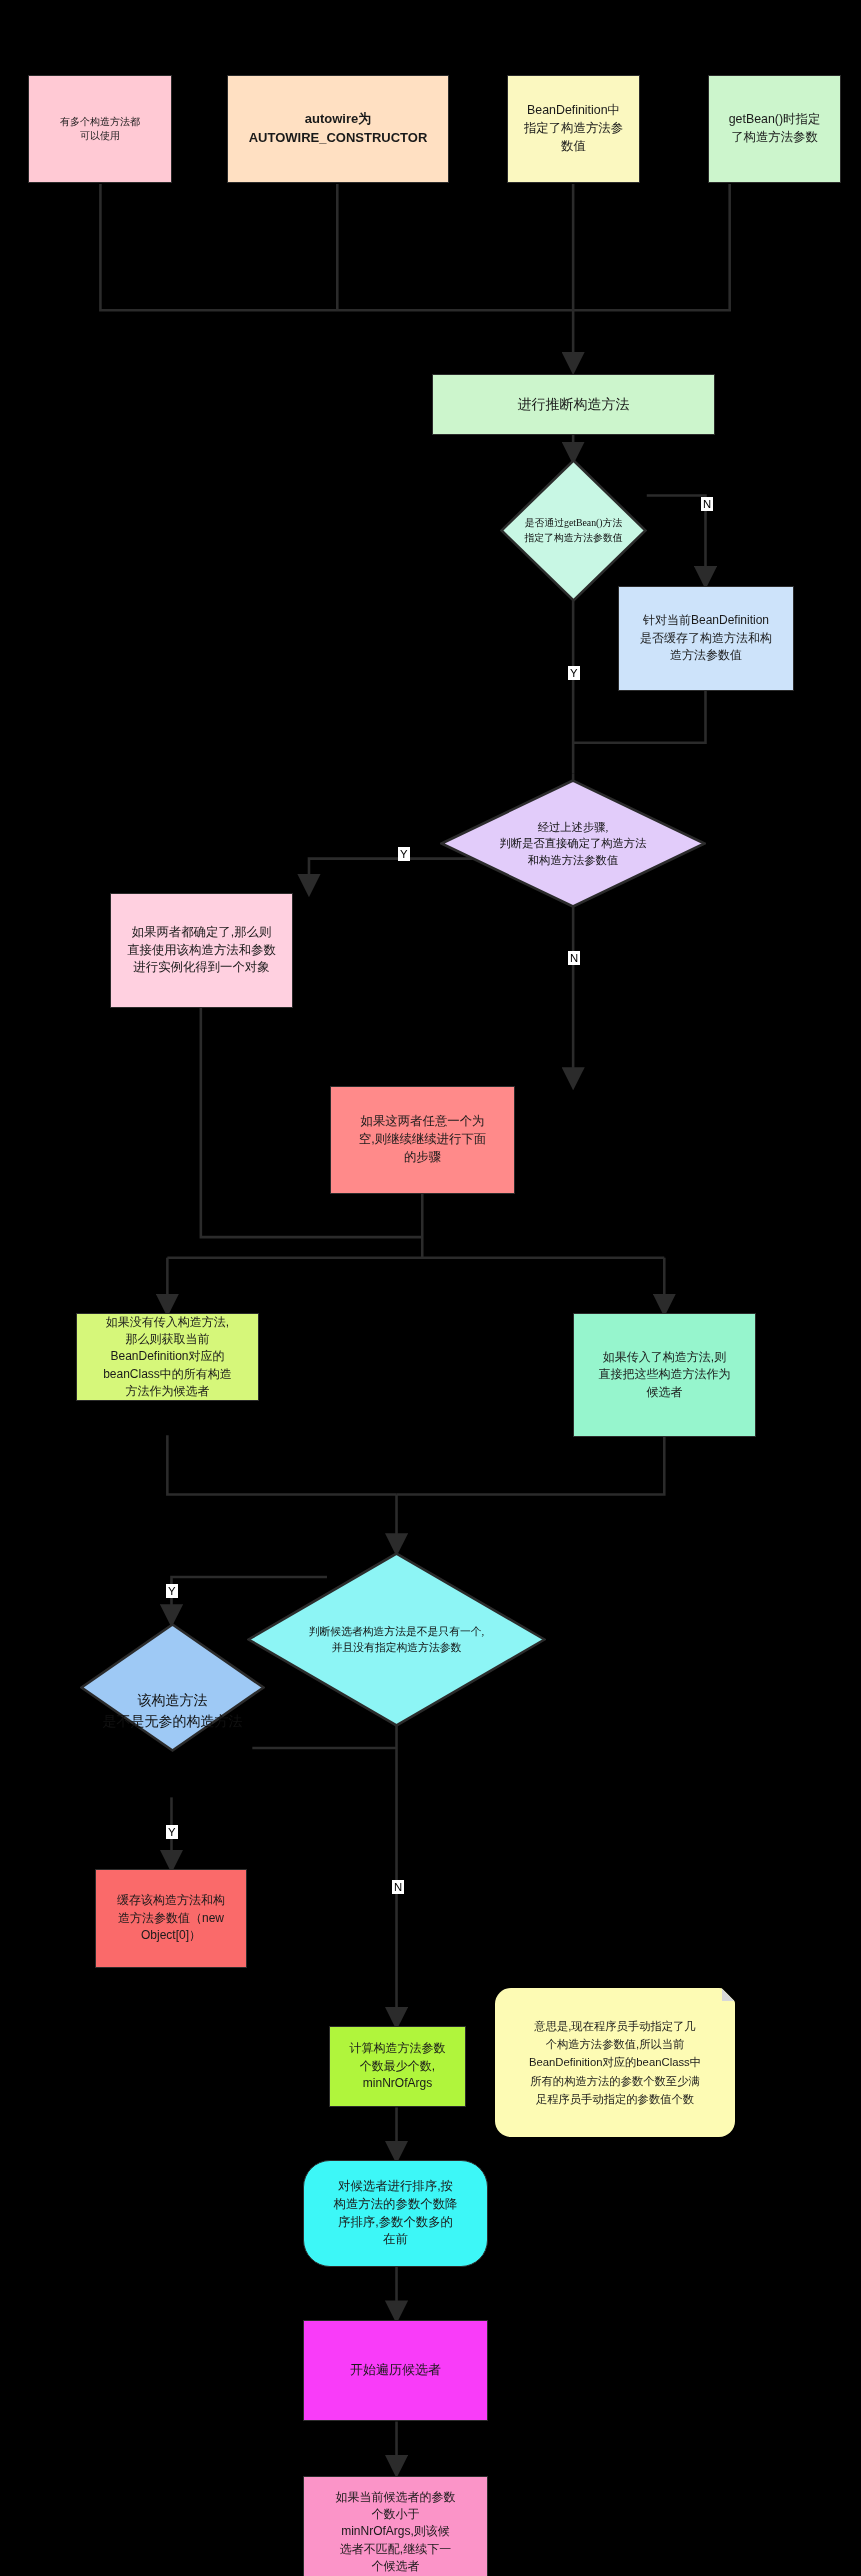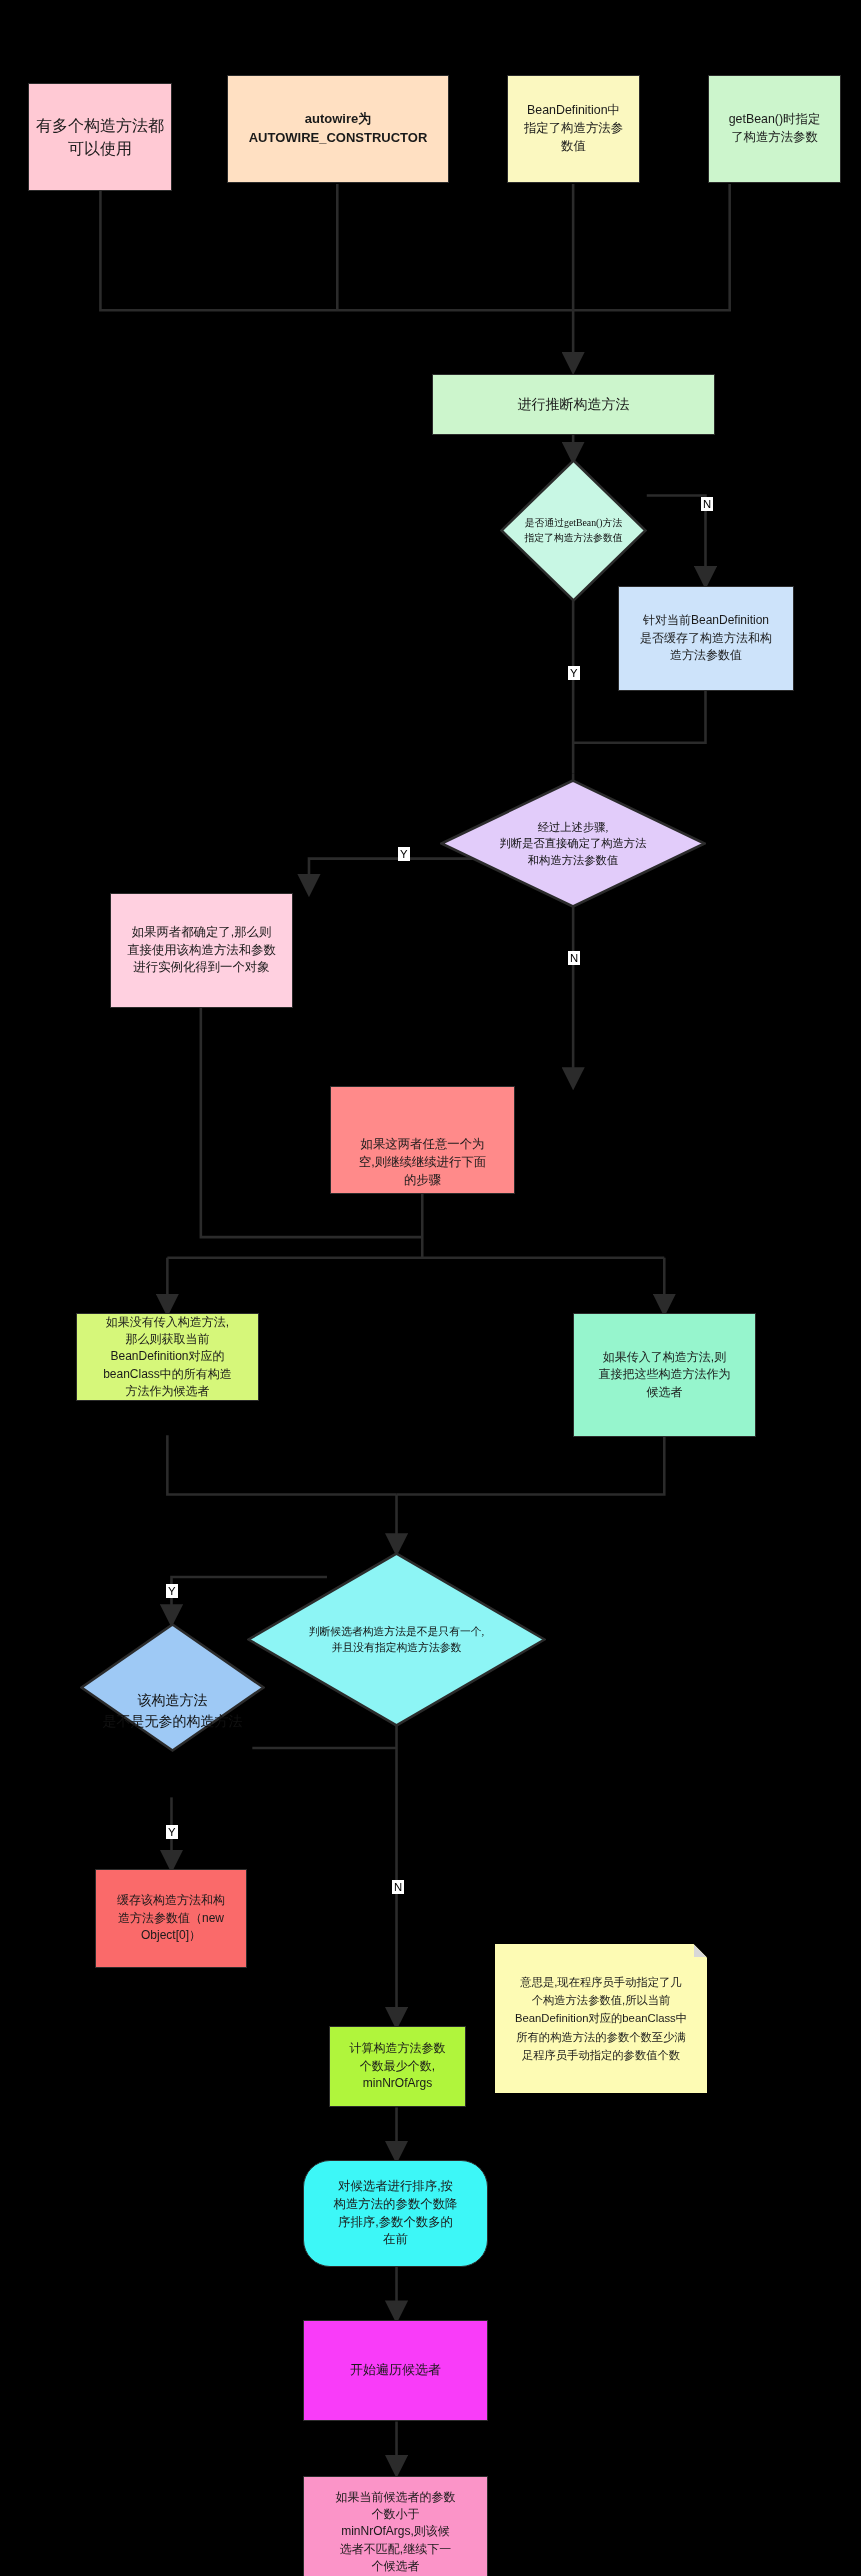--- a/index.html
+++ b/index.html
@@ -92,21 +92,21 @@
       <path d="M770,6650 L770,6925" marker-end="url(#arw)"></path>
 
       <path d="M770,7075 L770,7230" marker-end="url(#arw)"></path>
 
       <path d="M770,7380 L770,7465" marker-end="url(#arw)"></path>
 
       <path d="M770,7620 L770,7700" marker-end="url(#arw)"></path>
     </g>
   </svg>
 
-  <div class="node" style="left:28px;top:75px;width:144px;height:108px;background:#ffc9d4;font-size:16px;margin-top:8px;">
+  <div class="node" style="left:28px;top:75px;width:144px;height:108px;background:#ffc9d4;font-size:10px;">
     <span class="t">有多个构造方法都
 可以使用</span>
   </div>
 
   <div class="node" style="left:507px;top:75px;width:133px;height:108px;background:#fbf8c0;font-size:12.4px;">
     <span class="t">BeanDefinition中
 指定了构造方法参
 数值</span>
   </div>
 
@@ -150,21 +150,21 @@
   </div>
   <div class="elabel" style="left:398px;top:847px;">Y</div>
   <div class="elabel" style="left:568px;top:951px;">N</div>
 
   <div class="node" style="left:110px;top:893px;width:183px;height:115px;background:#ffd0e0;font-size:12.4px;">
     <span class="t">如果两者都确定了,那么则
 直接使用该构造方法和参数
 进行实例化得到一个对象</span>
   </div>
 
-  <div class="node" style="left:330px;top:1086px;width:185px;height:108px;background:#ff8a8a;font-size:12.4px;align-items:flex-end;">
+  <div class="node" style="left:330px;top:1086px;width:185px;height:108px;background:#ff8a8a;font-size:12.4px;">
     <span class="t">如果这两者任意一个为
 空,则继续继续进行下面
 的步骤</span>
   </div>
 
   <div class="node" style="left:76px;top:1313px;width:183px;height:88px;background:#d6f77a;font-size:12px;">
     <span class="t">如果没有传入构造方法,
 那么则获取当前
 BeanDefinition对应的
 beanClass中的所有构造
@@ -201,21 +201,21 @@
 造方法参数值（new
 Object[0]）</span>
   </div>
 
   <div class="node" style="left:329px;top:2026px;width:137px;height:81px;background:#b0f53c;font-size:12px;">
     <span class="t">计算构造方法参数
 个数最少个数,
 minNrOfArgs</span>
   </div>
 
-  <div class="note" style="left:495px;top:1944px;width:212px;height:149px;font-size:11.3px;">意思是,现在程序员手动指定了几
+  <div class="note" style="left:495px;top:1988px;width:240px;height:149px;font-size:11.3px;border-radius:16px;">意思是,现在程序员手动指定了几
 个构造方法参数值,所以当前
 BeanDefinition对应的beanClass中
 所有的构造方法的参数个数至少满
 足程序员手动指定的参数值个数</div>
 
   <div class="node" style="left:303px;top:2160px;width:185px;height:107px;background:#3df7f7;font-size:12.4px;border-radius:27px;">
     <span class="t">对候选者进行排序,按
 构造方法的参数个数降
 序排序,参数个数多的
 在前</span>

